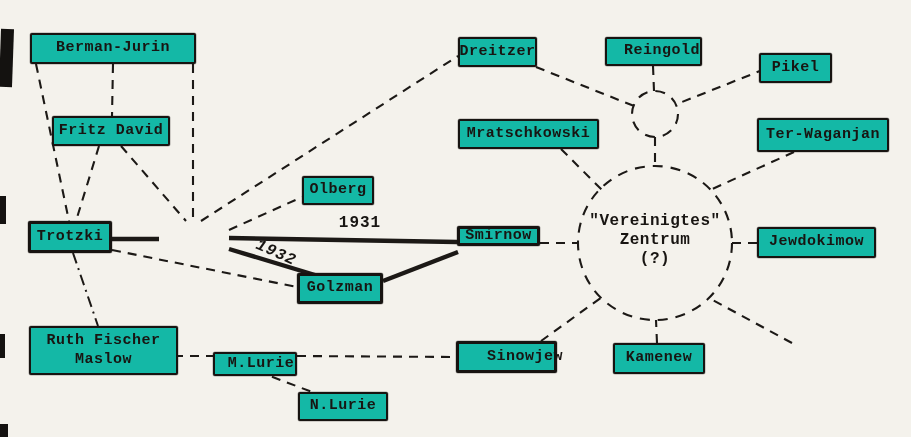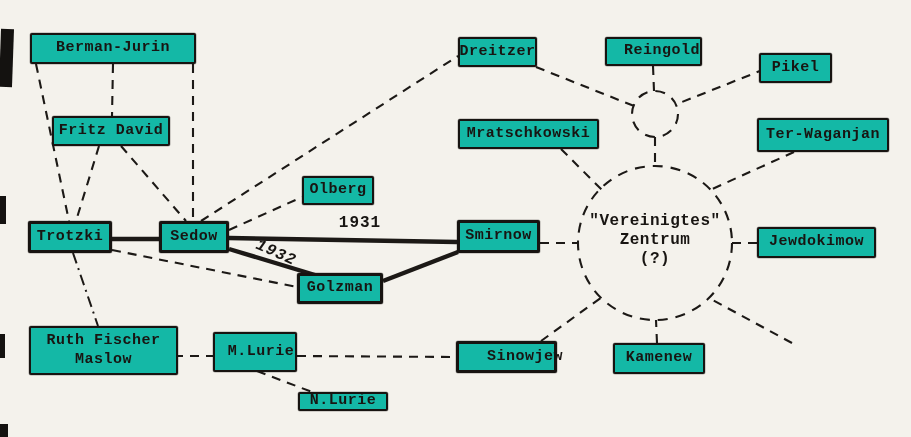--- a/index.html
+++ b/index.html
@@ -92,40 +92,37 @@
     </div>
     <div class="node" style="left: 30px; top: 33px; width: 166px; height: 31px;">
       <div class="node-line">Berman-Jurin</div>
     </div>
     <div class="node" style="left: 52px; top: 116px; width: 118px; height: 30px;">
       <div class="node-line">Fritz David</div>
     </div>
     <div class="node thick" style="left: 28px; top: 221px; width: 84px; height: 32px;">
       <div class="node-line">Trotzki</div>
     </div>
-    <div class="node thick" style="left: 159px; top: 221px; width: 70px; height: 32px;">
-      <div class="node-line">Sedow</div>
-    </div>
     <div class="node" style="left: 302px; top: 176px; width: 72px; height: 29px;">
       <div class="node-line">Olberg</div>
     </div>
     <div class="node thick" style="left: 297px; top: 273px; width: 86px; height: 31px;">
       <div class="node-line">Golzman</div>
     </div>
-    <div class="node thick" style="left: 457px; top: 220px; width: 83px; height: 33px;">
+    <div class="node thick" style="left: 457px; top: 226px; width: 83px; height: 20px;">
       <div class="node-line">Smirnow</div>
     </div>
     <div class="node" style="left: 29px; top: 326px; width: 149px; height: 49px;">
       <div class="node-line">Ruth Fischer</div>
       <div class="node-line">Maslow</div>
     </div>
-    <div class="node" style="left: 213px; top: 332px; width: 84px; height: 40px; padding-left: 12px;">
+    <div class="node" style="left: 213px; top: 352px; width: 84px; height: 24px; padding-left: 12px;">
       <div class="node-line">M.Lurie</div>
     </div>
-    <div class="node" style="left: 298px; top: 392px; width: 90px; height: 19px;">
+    <div class="node" style="left: 298px; top: 392px; width: 90px; height: 29px;">
       <div class="node-line">N.Lurie</div>
     </div>
     <div class="node" style="left: 458px; top: 37px; width: 79px; height: 30px;">
       <div class="node-line">Dreitzer</div>
     </div>
     <div class="node" style="left: 458px; top: 119px; width: 141px; height: 30px;">
       <div class="node-line">Mratschkowski</div>
     </div>
     <div class="node thick" style="left: 456px; top: 341px; width: 101px; height: 32px; padding-left: 37px;">
       <div class="node-line">Sinowjew</div>

